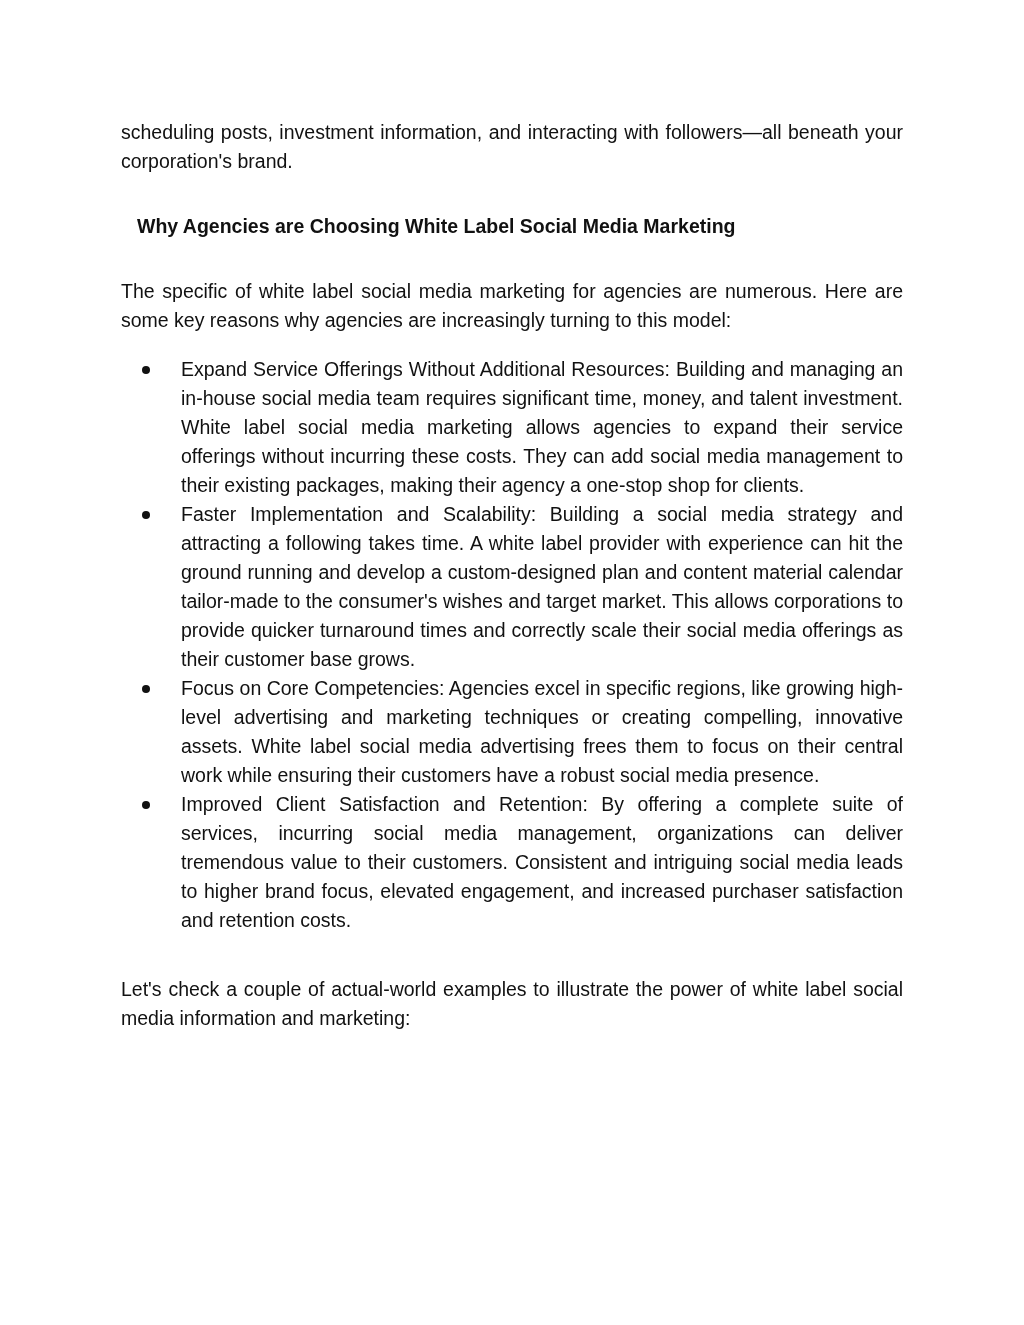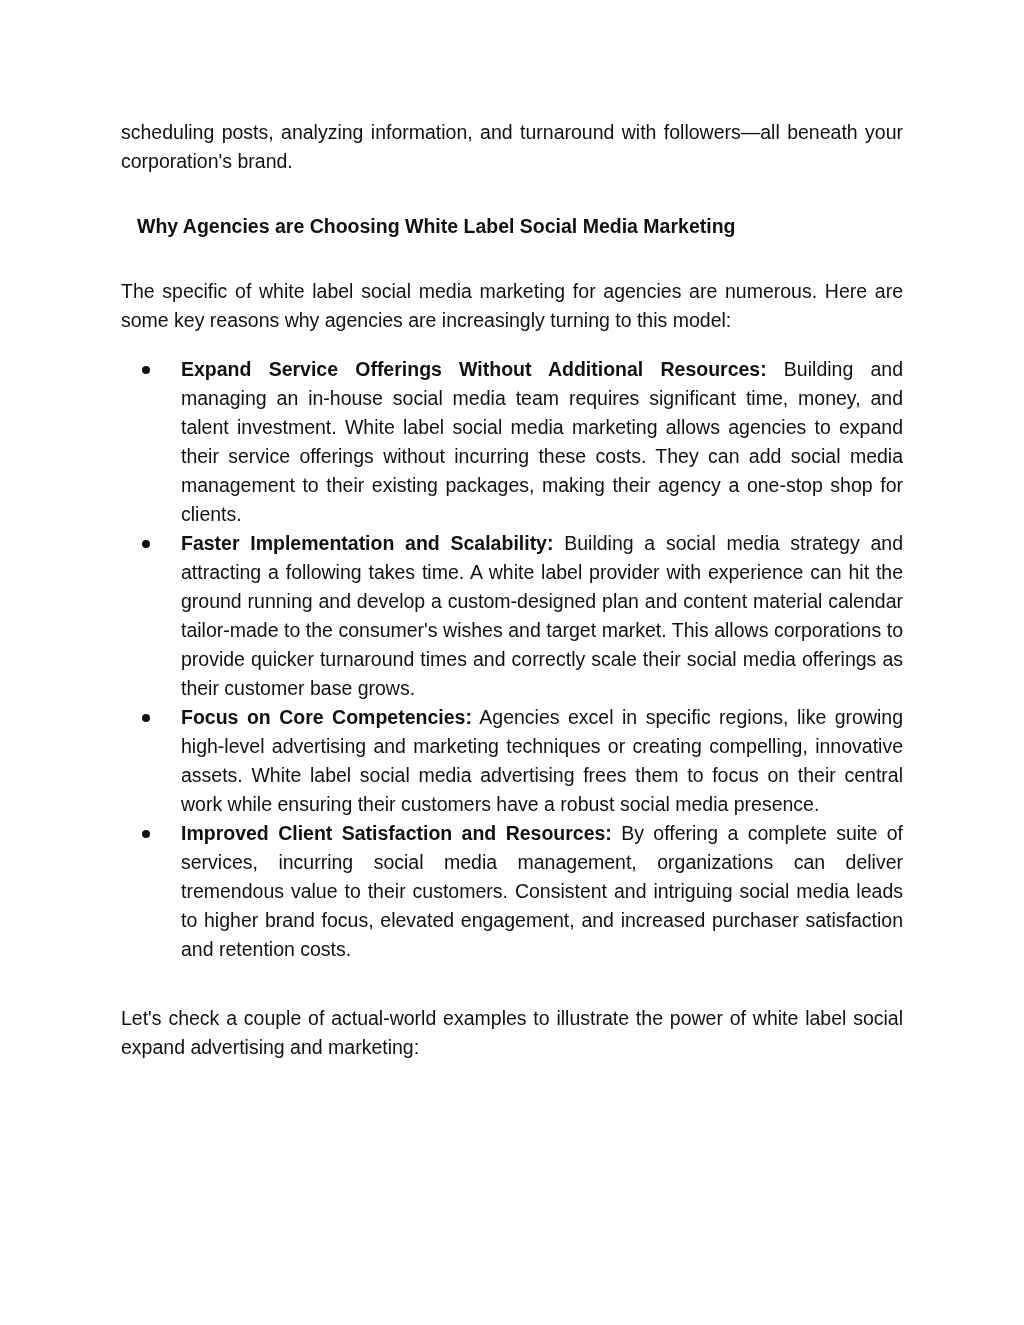--- a/index.html
+++ b/index.html
@@ -10,49 +10,49 @@
     }
     p.body { margin: 0; line-height: 29px; text-align: justify; text-align-last: left; }
     h2.heading { margin: 16px; font-size: 19.5px; font-weight: bold; line-height: 29px; color: #111111; }
     .gap-a { height: 20px; }
     .gap-b { height: 20px; }
     ul.bullets { list-style: none; margin: 0; padding: 0; }
     ul.bullets li { position: relative; padding-left: 60px; line-height: 29px; text-align: justify; text-align-last: left; }
     ul.bullets li .dot {
       position: absolute; left: 21px; top: 11px; width: 8px; height: 8px; border-radius: 50%; background: #111111;
     }
-    .bold { font-weight: bold; }
+    .bold { font-weight: normal; }
     a.link { color: #1155cc; font-weight: bold; text-decoration: underline; }
     ul.last li { text-align-last: justify; }
   </style>
 </head>
 <body>
 
 <div class="page">
-  <p class="body">scheduling posts, analyzing information, and turnaround with followers—all beneath your corporation's brand.</p>
+  <p class="body">scheduling posts, investment information, and interacting with followers—all beneath your corporation's brand.</p>
   <div class="gap-a"></div>
   <h2 class="heading">Why Agencies are Choosing White Label Social Media Marketing</h2>
   <div class="gap-b"></div>
   <p class="body">The specific of white label social media marketing for agencies are numerous. Here are some key reasons why agencies are increasingly turning to this model:</p>
   <div class="gap-b"></div>
   <ul class="bullets">
     <li>
       <span class="dot"></span>
       <span class="bold">Expand Service Offerings Without Additional Resources:</span><span> Building and managing an in-house social media team requires significant time, money, and talent investment. White label social media marketing allows agencies to expand their service offerings without incurring these costs. They can add social media management to their existing packages, making their agency a one-stop shop for clients.</span>
     </li>
     <li>
       <span class="dot"></span>
       <span class="bold">Faster Implementation and Scalability:</span><span> Building a social media strategy and attracting a following takes time. A white label provider with experience can hit the ground running and develop a custom-designed plan and content material calendar tailor-made to the consumer's wishes and target market. This allows corporations to provide quicker turnaround times and correctly scale their social media offerings as their customer base grows.</span>
     </li>
     <li>
       <span class="dot"></span>
       <span class="bold">Focus on Core Competencies:</span><span> Agencies excel in specific regions, like growing high-level advertising and marketing techniques or creating compelling, innovative assets. White label social media advertising frees them to focus on their central work while ensuring their customers have a robust social media presence.</span>
     </li>
     <li>
       <span class="dot"></span>
-      <span class="bold">Improved Client Satisfaction and Resources:</span><span> By offering a complete suite of services, incurring social media management, organizations can deliver tremendous value to their customers. Consistent and intriguing social media leads to higher brand focus, elevated engagement, and increased purchaser satisfaction and retention costs.</span>
+      <span class="bold">Improved Client Satisfaction and Retention:</span><span> By offering a complete suite of services, incurring social media management, organizations can deliver tremendous value to their customers. Consistent and intriguing social media leads to higher brand focus, elevated engagement, and increased purchaser satisfaction and retention costs.</span>
     </li>
   </ul>
   <div class="gap-b"></div>
   <div class="gap-b"></div>
-  <p class="body">Let's check a couple of actual-world examples to illustrate the power of white label social expand advertising and marketing:</p>
+  <p class="body">Let's check a couple of actual-world examples to illustrate the power of white label social media information and marketing:</p>
   <div class="gap-b"></div>
 </div>
 
 </body></html>

